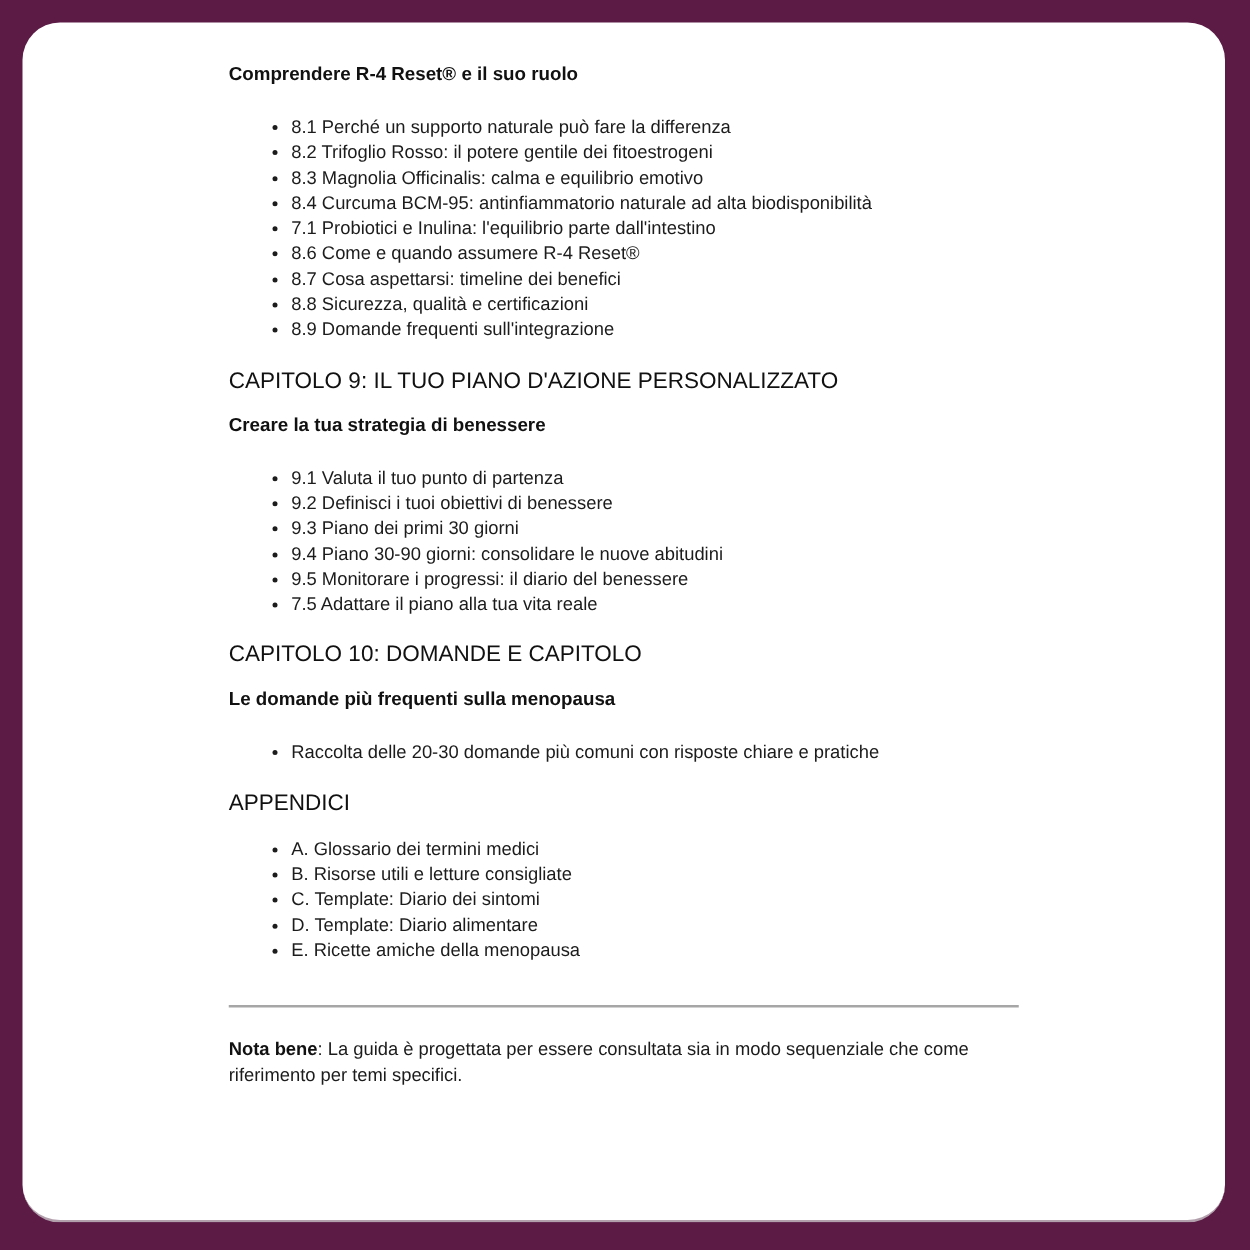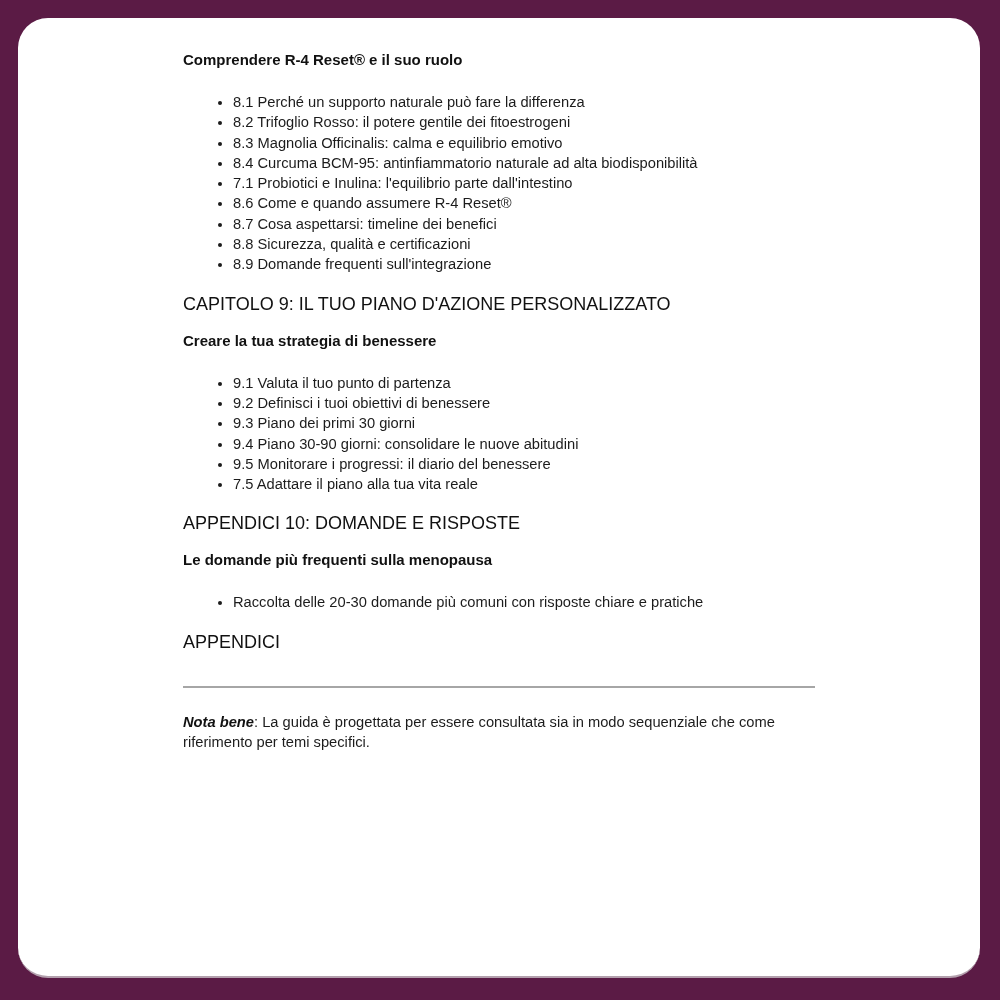--- a/index.html
+++ b/index.html
@@ -49,21 +49,21 @@
     font-size: 14.7px;
     line-height: 20.3px;
     margin: 0;
     color: #1c1c1c;
   }
   hr.divider {
     border: none;
     border-top: 2px solid #a6a6a6;
     margin: 33px 0 24px 0;
   }
-  .nota strong { font-weight: bold; color: #111111; font-style: italic; }
+  .nota strong { font-weight: bold; color: #111111; }
 </style>
 </head>
 <body style="background: rgb(91, 27, 69);">
 
 <div class="page" style="background: rgb(255, 255, 255); border-bottom-color: rgb(179, 160, 173); border-radius: 30px;">
 
   <h3>Comprendere R-4 Reset® e il suo ruolo</h3>
 
   <ul>
       <li>8.1 Perché un supporto naturale può fare la differenza</li>
@@ -83,30 +83,37 @@
 
   <ul>
       <li>9.1 Valuta il tuo punto di partenza</li>
       <li>9.2 Definisci i tuoi obiettivi di benessere</li>
       <li>9.3 Piano dei primi 30 giorni</li>
       <li>9.4 Piano 30-90 giorni: consolidare le nuove abitudini</li>
       <li>9.5 Monitorare i progressi: il diario del benessere</li>
       <li>7.5 Adattare il piano alla tua vita reale</li>
     </ul>
 
-  <h2>APPENDICI 10: DOMANDE E RISPOSTE</h2>
+  <h2>CAPITOLO 10: DOMANDE E CAPITOLO</h2>
 
   <h3>Le domande più frequenti sulla menopausa</h3>
 
   <ul>
       <li>Raccolta delle 20-30 domande più comuni con risposte chiare e pratiche</li>
     </ul>
 
 
 
   <h2>APPENDICI</h2>
 
+  <ul>
+      <li>A. Glossario dei termini medici</li>
+      <li>B. Risorse utili e letture consigliate</li>
+      <li>C. Template: Diario dei sintomi</li>
+      <li>D. Template: Diario alimentare</li>
+      <li>E. Ricette amiche della menopausa</li>
+    </ul>
 
   <hr class="divider" style="border-top-color: rgb(166, 166, 166);">
 
   <p class="nota"><strong>Nota bene</strong><span>: La guida è progettata per essere consultata sia in modo sequenziale che come riferimento per temi specifici.</span></p>
 
 </div>
 
 </body></html>

